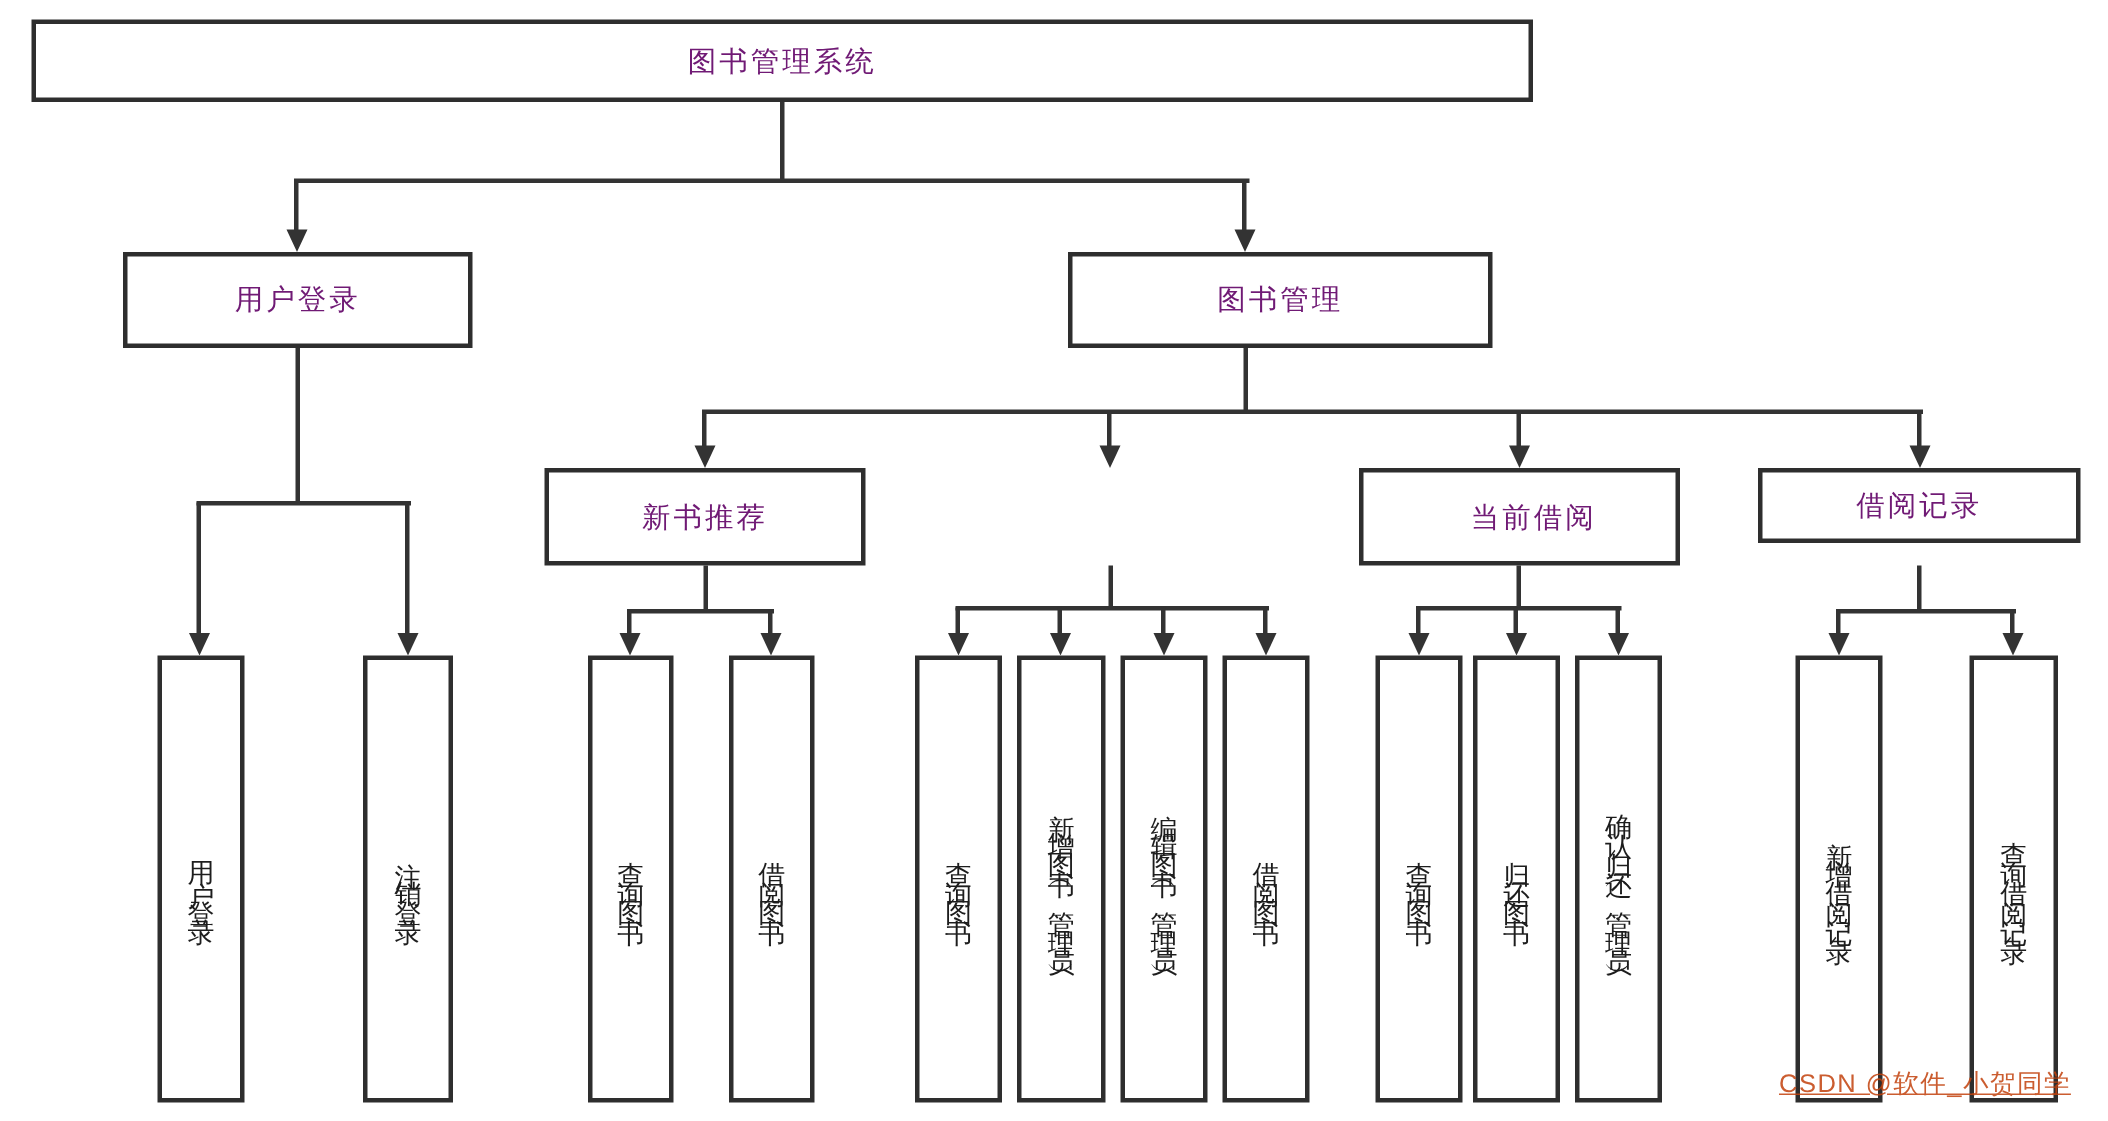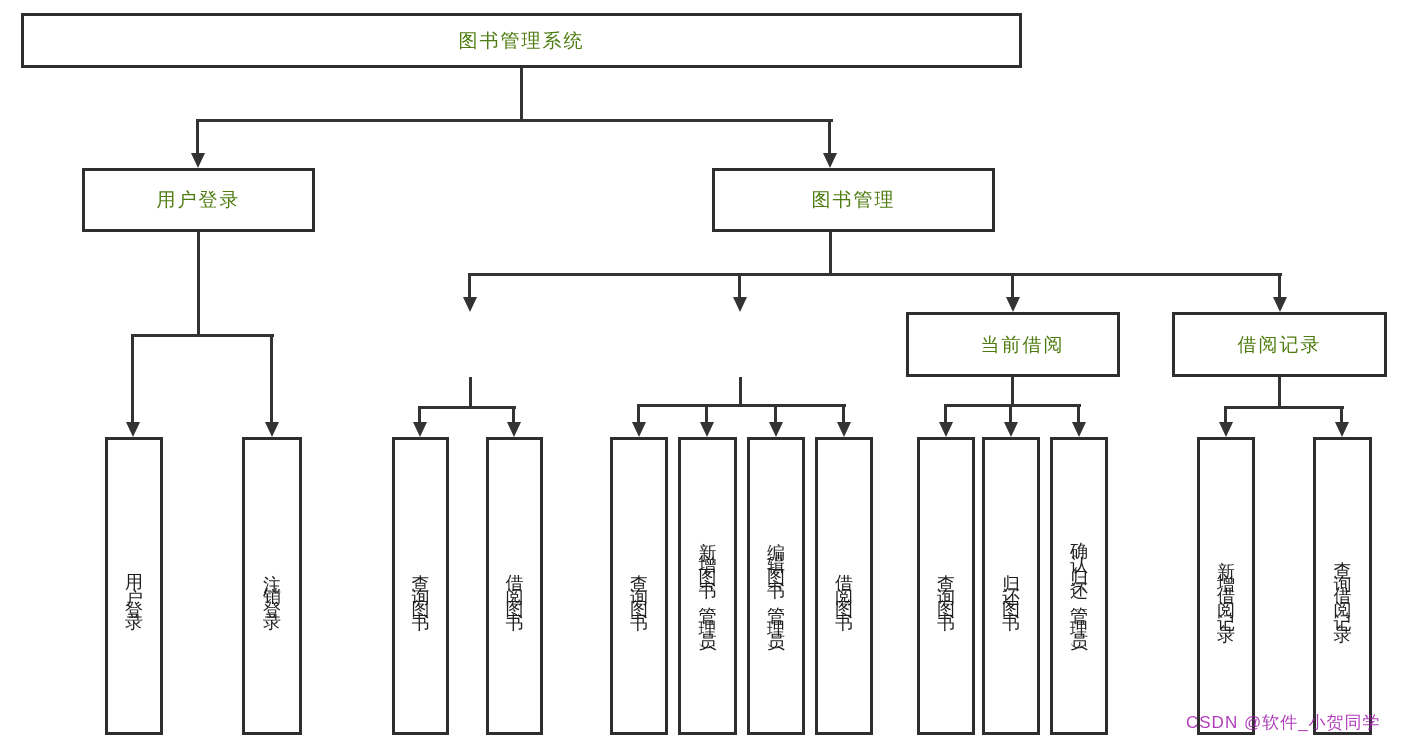--- a/index.html
+++ b/index.html
@@ -3,41 +3,41 @@
 <meta charset="utf-8">
 <style>
   html,body{margin:0;padding:0;background:#ffffff;}
   .canvas{
     position:relative;width:1405px;height:747px;background:#ffffff;
     font-family:"Liberation Sans", sans-serif;overflow:hidden;
   }
   .box{
     position:absolute;background:#ffffff;border:3px solid #2e2e2e;box-sizing:border-box;
     display:flex;align-items:center;justify-content:center;
-    font-size:19px;color:#4d7c0f;letter-spacing:2px;white-space:nowrap;
+    font-size:19px;color:#701a75;letter-spacing:2px;white-space:nowrap;
   }
   .vbox{
     position:absolute;background:#ffffff;border:3px solid #2e2e2e;box-sizing:border-box;
     display:flex;align-items:center;justify-content:center;
     writing-mode:vertical-rl;text-orientation:mixed;
     font-size:18px;color:#1d1d1d;letter-spacing:13px;line-height:1;
     top:437px;height:298px;
   }
   .h-line,.v-line{position:absolute;background:#333333;}
   .arrow{position:absolute;width:14px;}
   .arrow::before{
     content:"";position:absolute;left:5px;top:0;width:3px;height:calc(100% - 13px);background:#333333;
   }
   .arrow::after{
     content:"";position:absolute;left:0;bottom:0;width:0;height:0;
     border-left:7px solid transparent;border-right:7px solid transparent;border-top:15px solid #333333;
   }
   .watermark{
-    position:absolute;left:1186px;top:711px;font-size:17px;color:#a21caf;opacity:0.85;
-    letter-spacing:1px;white-space:nowrap;z-index:5;
+    position:absolute;left:1186px;top:711px;font-size:17px;color:#c2410c;opacity:0.85;
+    letter-spacing:1px;white-space:nowrap;z-index:5;text-decoration:underline;
   }
 </style>
 </head>
 <body>
 
 <div class="canvas">
 
   <div class="box" style="left:21px;top:13px;width:1001px;height:55px;">图书管理系统</div>
 
   <div class="v-line" style="left:520px;top:68px;width:3px;height:53px;"></div>
@@ -53,22 +53,23 @@
   <div class="arrow" style="left:126px;top:335px;height:102px;"></div>
   <div class="arrow" style="left:265px;top:335px;height:102px;"></div>
 
   <div class="v-line" style="left:829px;top:232px;width:3px;height:42px;"></div>
   <div class="h-line" style="left:468px;top:273px;width:814px;height:3px;"></div>
   <div class="arrow" style="left:463px;top:274px;height:38px;"></div>
   <div class="arrow" style="left:733px;top:274px;height:38px;"></div>
   <div class="arrow" style="left:1006px;top:274px;height:38px;"></div>
   <div class="arrow" style="left:1273px;top:274px;height:38px;"></div>
 
+  <div class="box" style="left:363px;top:312px;width:214px;height:65px;">新书推荐</div>
   <div class="box" style="left:906px;top:312px;width:214px;height:65px;padding-left:19px;">当前借阅</div>
-  <div class="box" style="left:1172px;top:312px;width:215px;height:65px;">借阅记录</div>
+  <div class="box" style="left:1172px;top:312px;width:215px;height:50px;">借阅记录</div>
 
   <div class="v-line" style="left:469px;top:377px;width:3px;height:30px;"></div>
   <div class="h-line" style="left:418px;top:406px;width:98px;height:3px;"></div>
   <div class="arrow" style="left:413px;top:407px;height:30px;"></div>
   <div class="arrow" style="left:507px;top:407px;height:30px;"></div>
 
   <div class="v-line" style="left:739px;top:377px;width:3px;height:28px;"></div>
   <div class="h-line" style="left:637px;top:404px;width:209px;height:3px;"></div>
   <div class="arrow" style="left:632px;top:405px;height:32px;"></div>
   <div class="arrow" style="left:700px;top:405px;height:32px;"></div>

